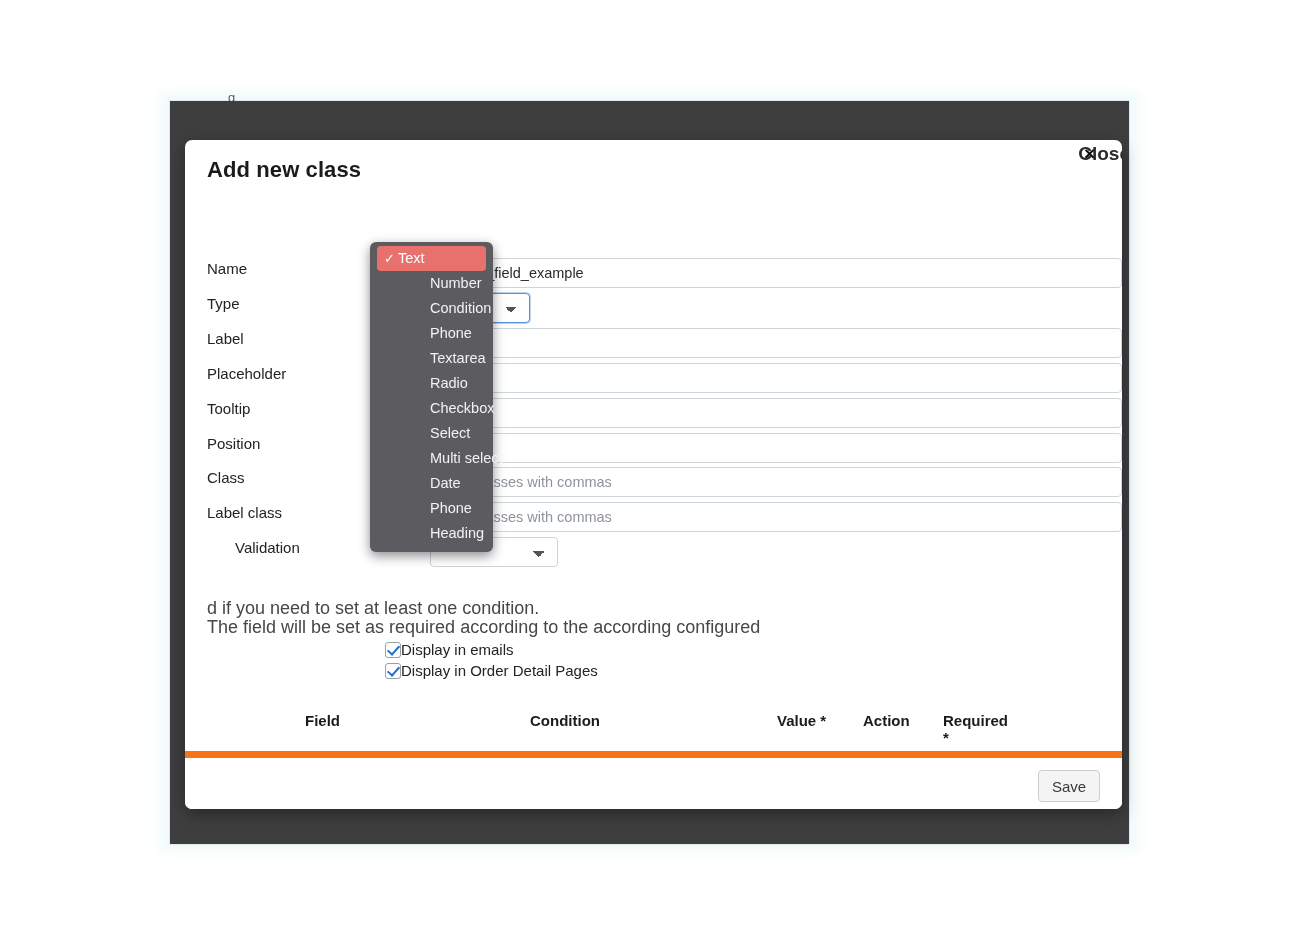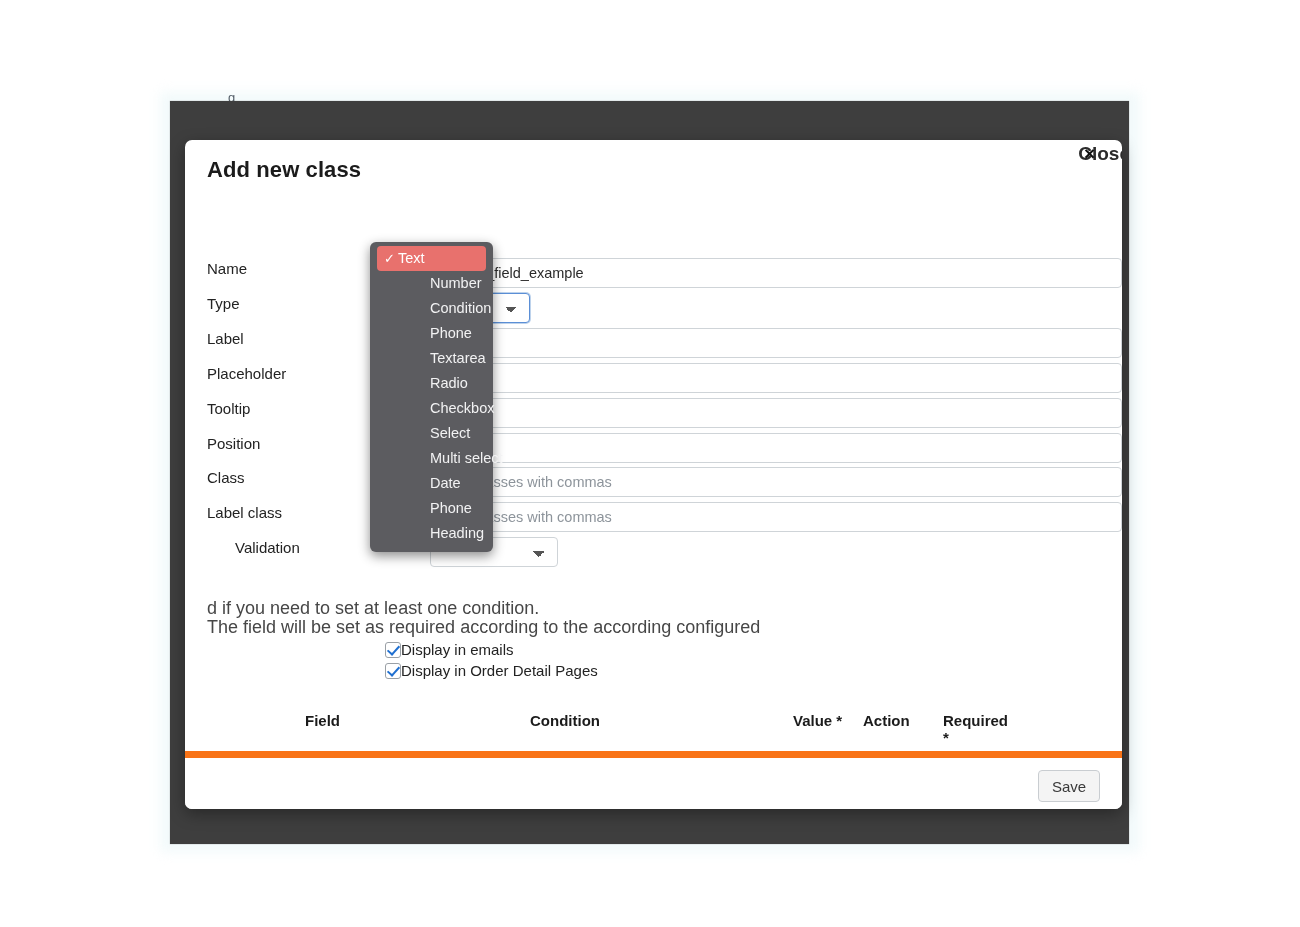--- a/index.html
+++ b/index.html
@@ -370,21 +370,21 @@
         <span class="cb checked"></span>
         <span class="check-label">Display in emails</span>
       </div>
       <div class="check-row" style="left:200px; top:464px">
         <span class="cb checked"></span>
         <span class="check-label">Display in Order Detail Pages</span>
       </div>
 
       <div class="cond-head" style="left:120px; top:514px; width:130px">Field</div>
       <div class="cond-head" style="left:345px; top:514px; width:170px">Condition</div>
-      <div class="cond-head" style="left:608px; top:514px; width:90px">Value *</div>
+      <div class="cond-head" style="left:592px; top:514px; width:90px">Value *</div>
       <div class="cond-head" style="left:678px; top:514px; width:80px">Action</div>
       <div class="cond-head" style="left:758px; top:514px; width:90px">
         <span>Required</span>
         <span class="star-below">*</span>
       </div>
 
       <select class="cond-ctrl" style="left:0px; top:561px; width:257px"></select>
       <select class="cond-ctrl" style="left:264px; top:561px; width:312px"></select>
       <input class="cond-ctrl" type="text" style="left: 581px; top: 561px; width: 84px;">
       <select class="cond-ctrl" style="left:670px; top:561px; width:75px"></select>

